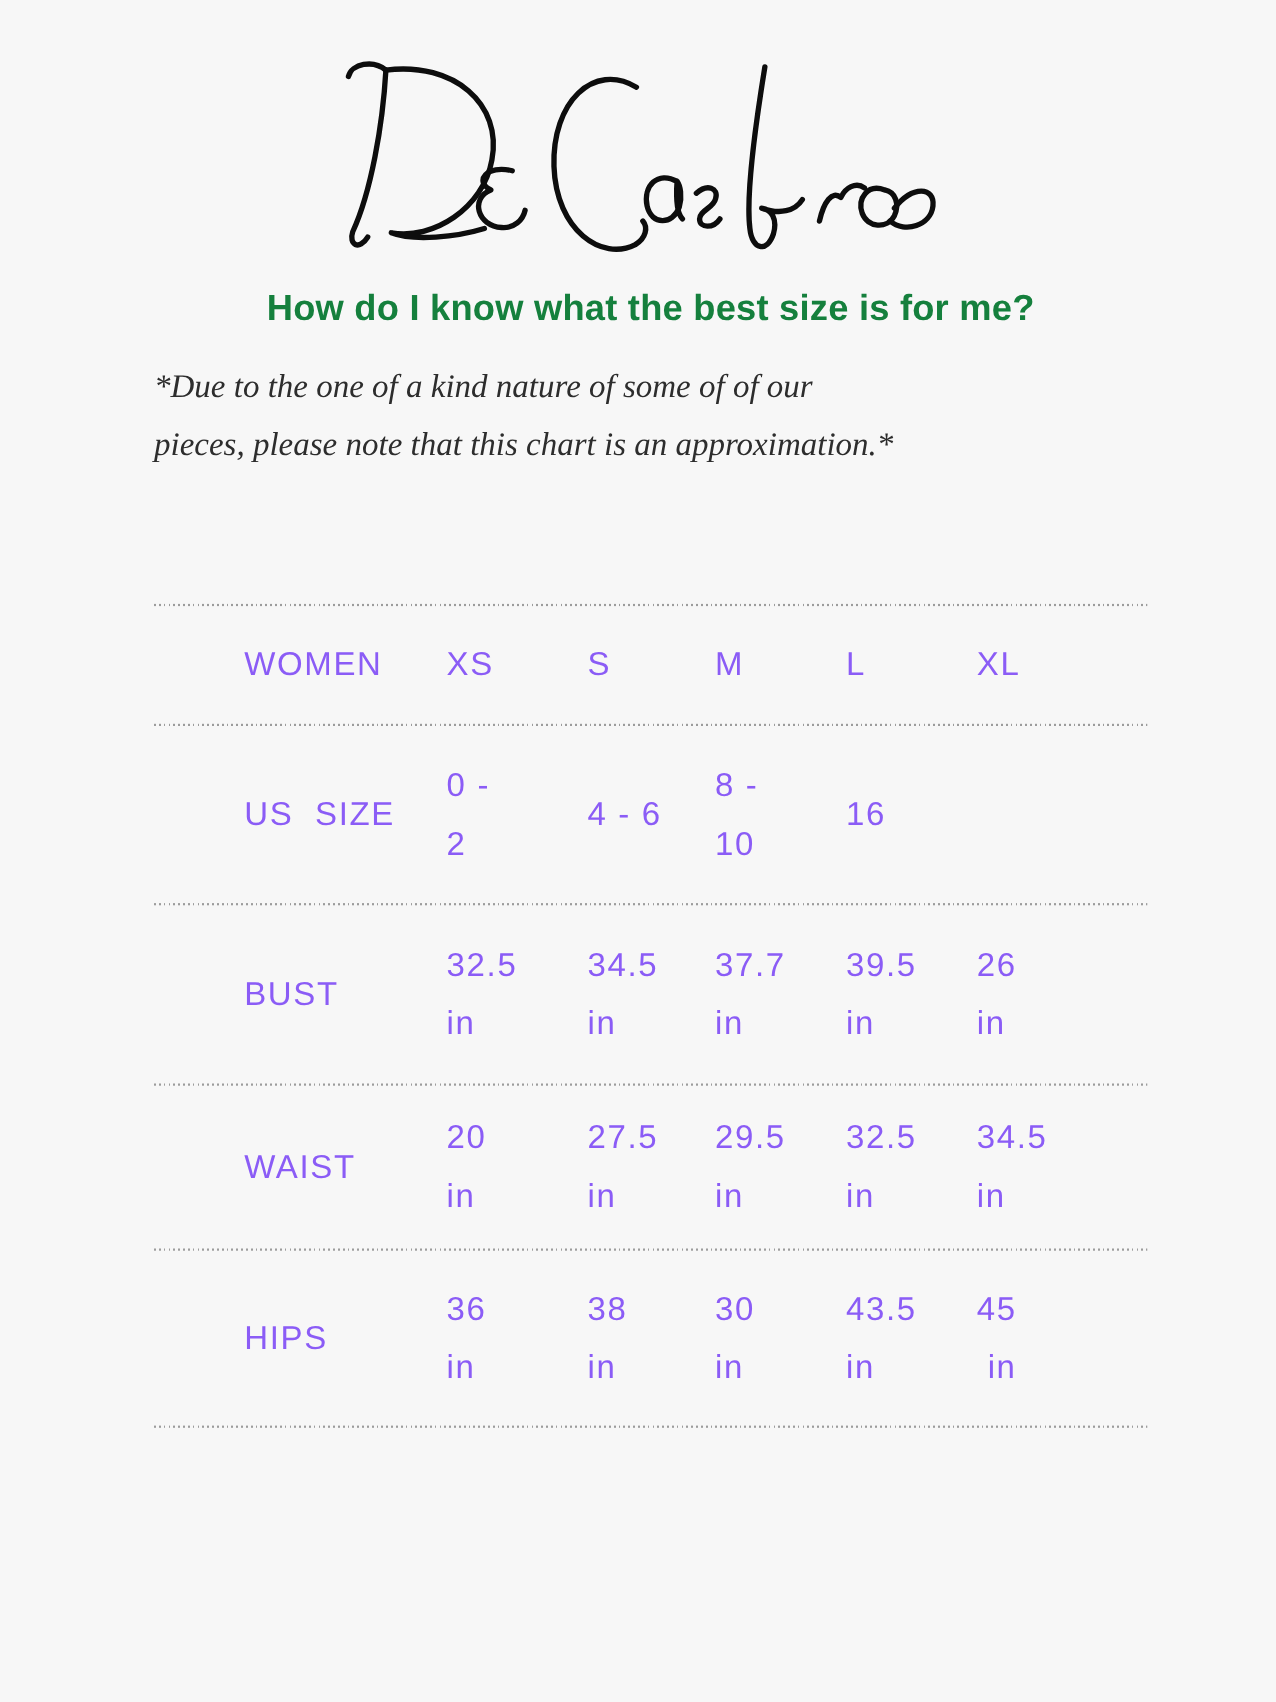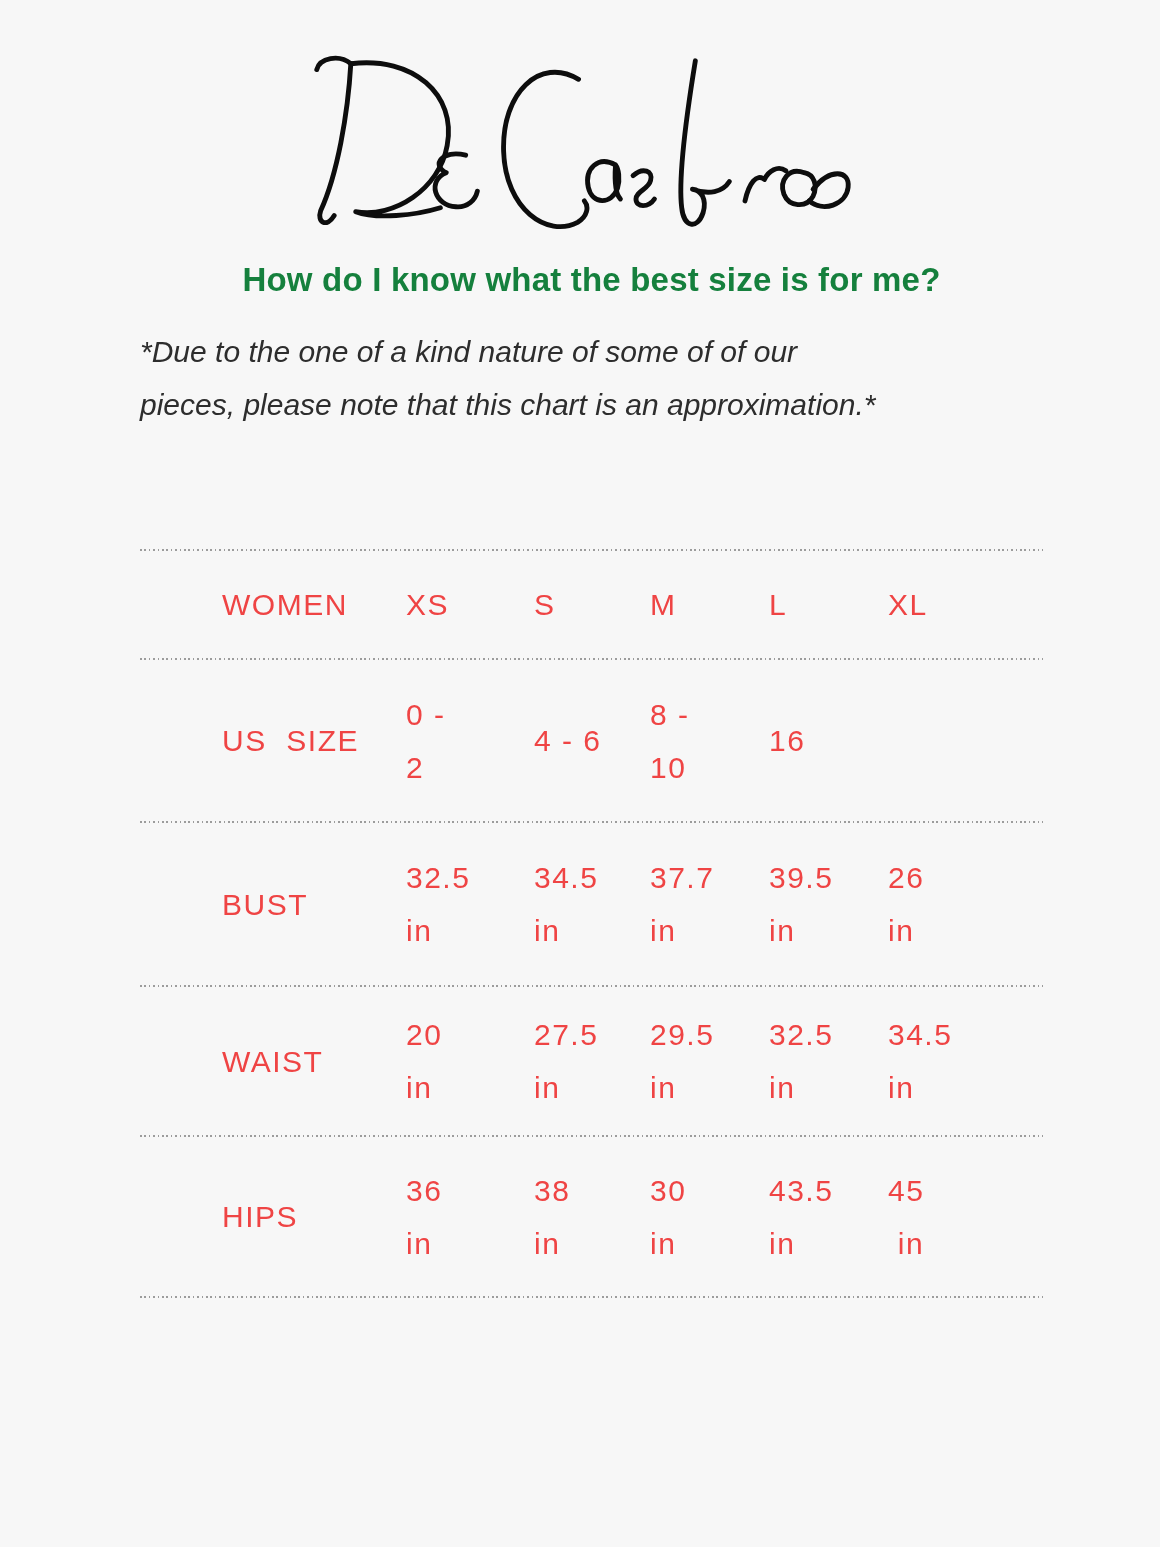--- a/index.html
+++ b/index.html
@@ -45,20 +45,21 @@
     white-space: pre-wrap;
     color: #2d2d2d;
   }
   .disclaimer {
     margin-top: 26px;
     font-size: 30px;
     line-height: 53px;
     font-style: italic;
     white-space: pre-wrap;
     color: #2d2d2d;
+    font-family: Liberation Serif, serif;
   }
   .size-table {
     margin-top: 118px;
     width: 903px;
   }
   .dots {
     height: 2px;
     background-image: repeating-linear-gradient(90deg,
       #9c9c9c 0, #9c9c9c 1.6px, transparent 1.6px, transparent 4.4px);
   }
@@ -66,21 +67,21 @@
     display: grid;
     grid-template-columns: 266px 128px 116px 119px 119px 155px;
   }
   .trow .cell {
     display: flex;
     align-items: center;
     justify-content: flex-start;
     font-size: 30px;
     line-height: 53px;
     letter-spacing: 1.5px;
-    color: #ef4444;
+    color: #8b5cf6;
     white-space: pre-wrap;
   }
   .trow .cell.label { padding-left: 82px; }
   .r-header { min-height: 107px; }
   .r-ussize { min-height: 161px; }
   .r-bust   { min-height: 162px; }
   .r-waist  { min-height: 148px; }
   .r-hips   { min-height: 159px; }
 </style>
 </head>

